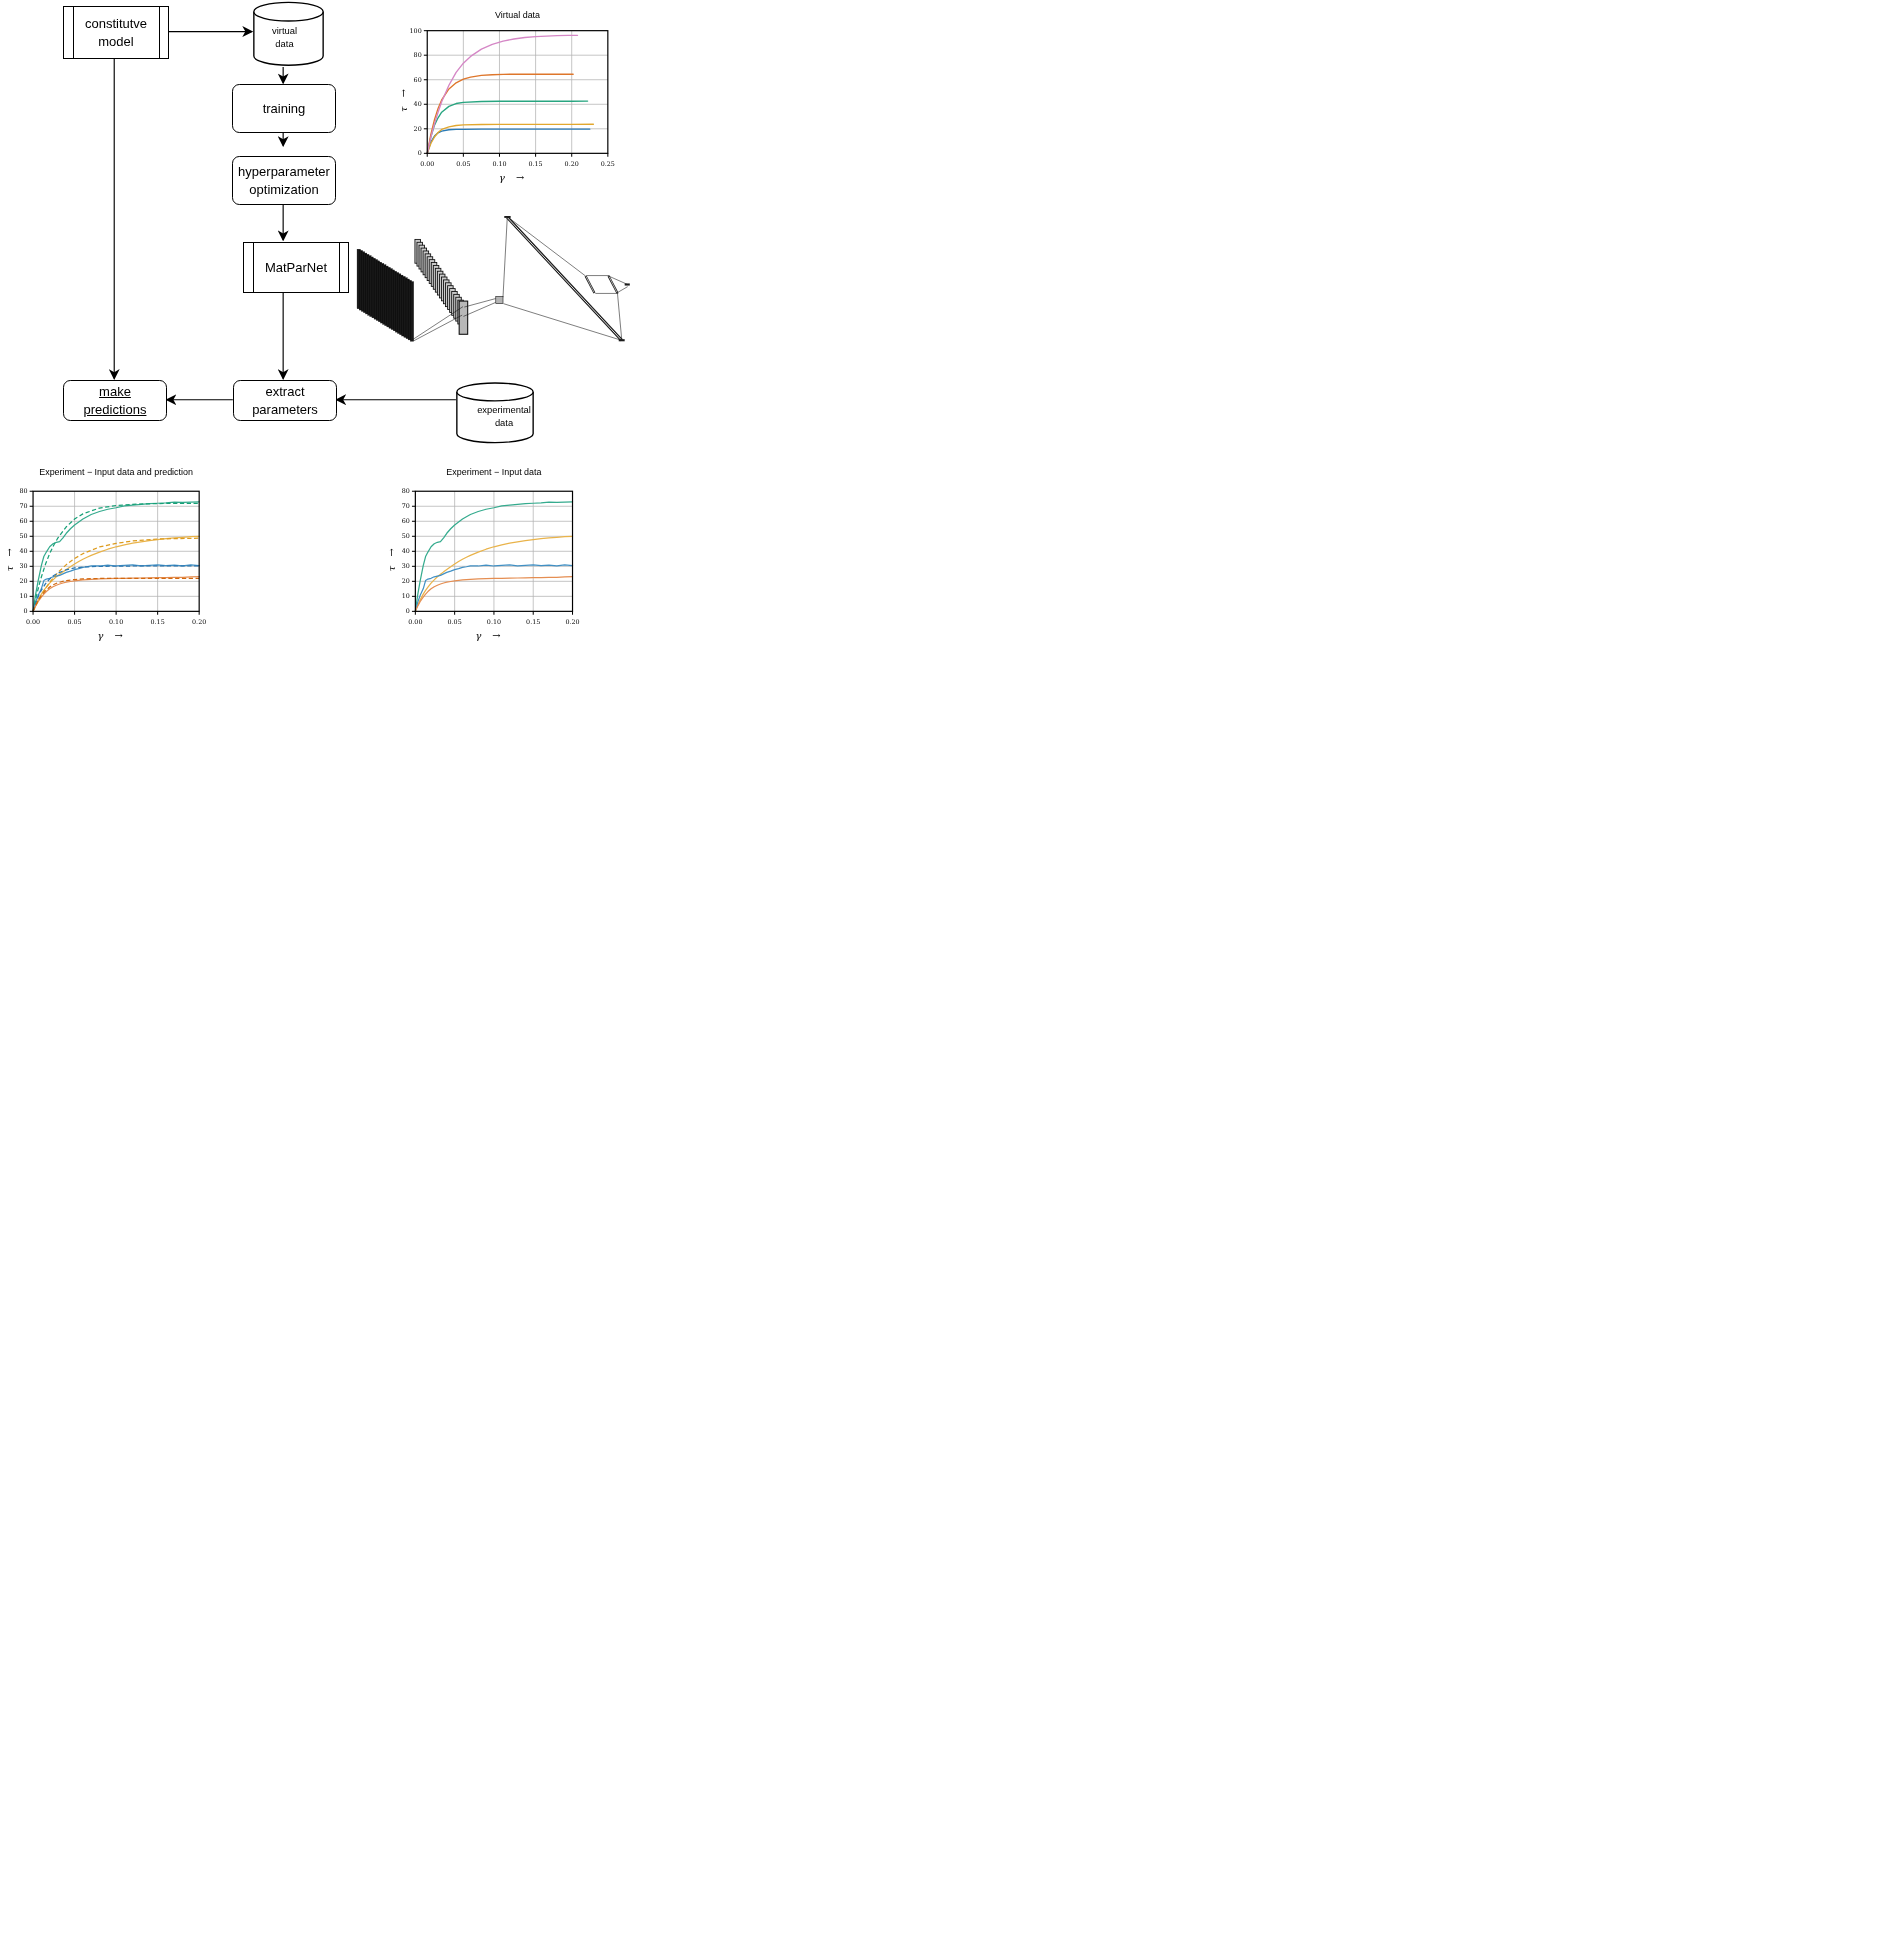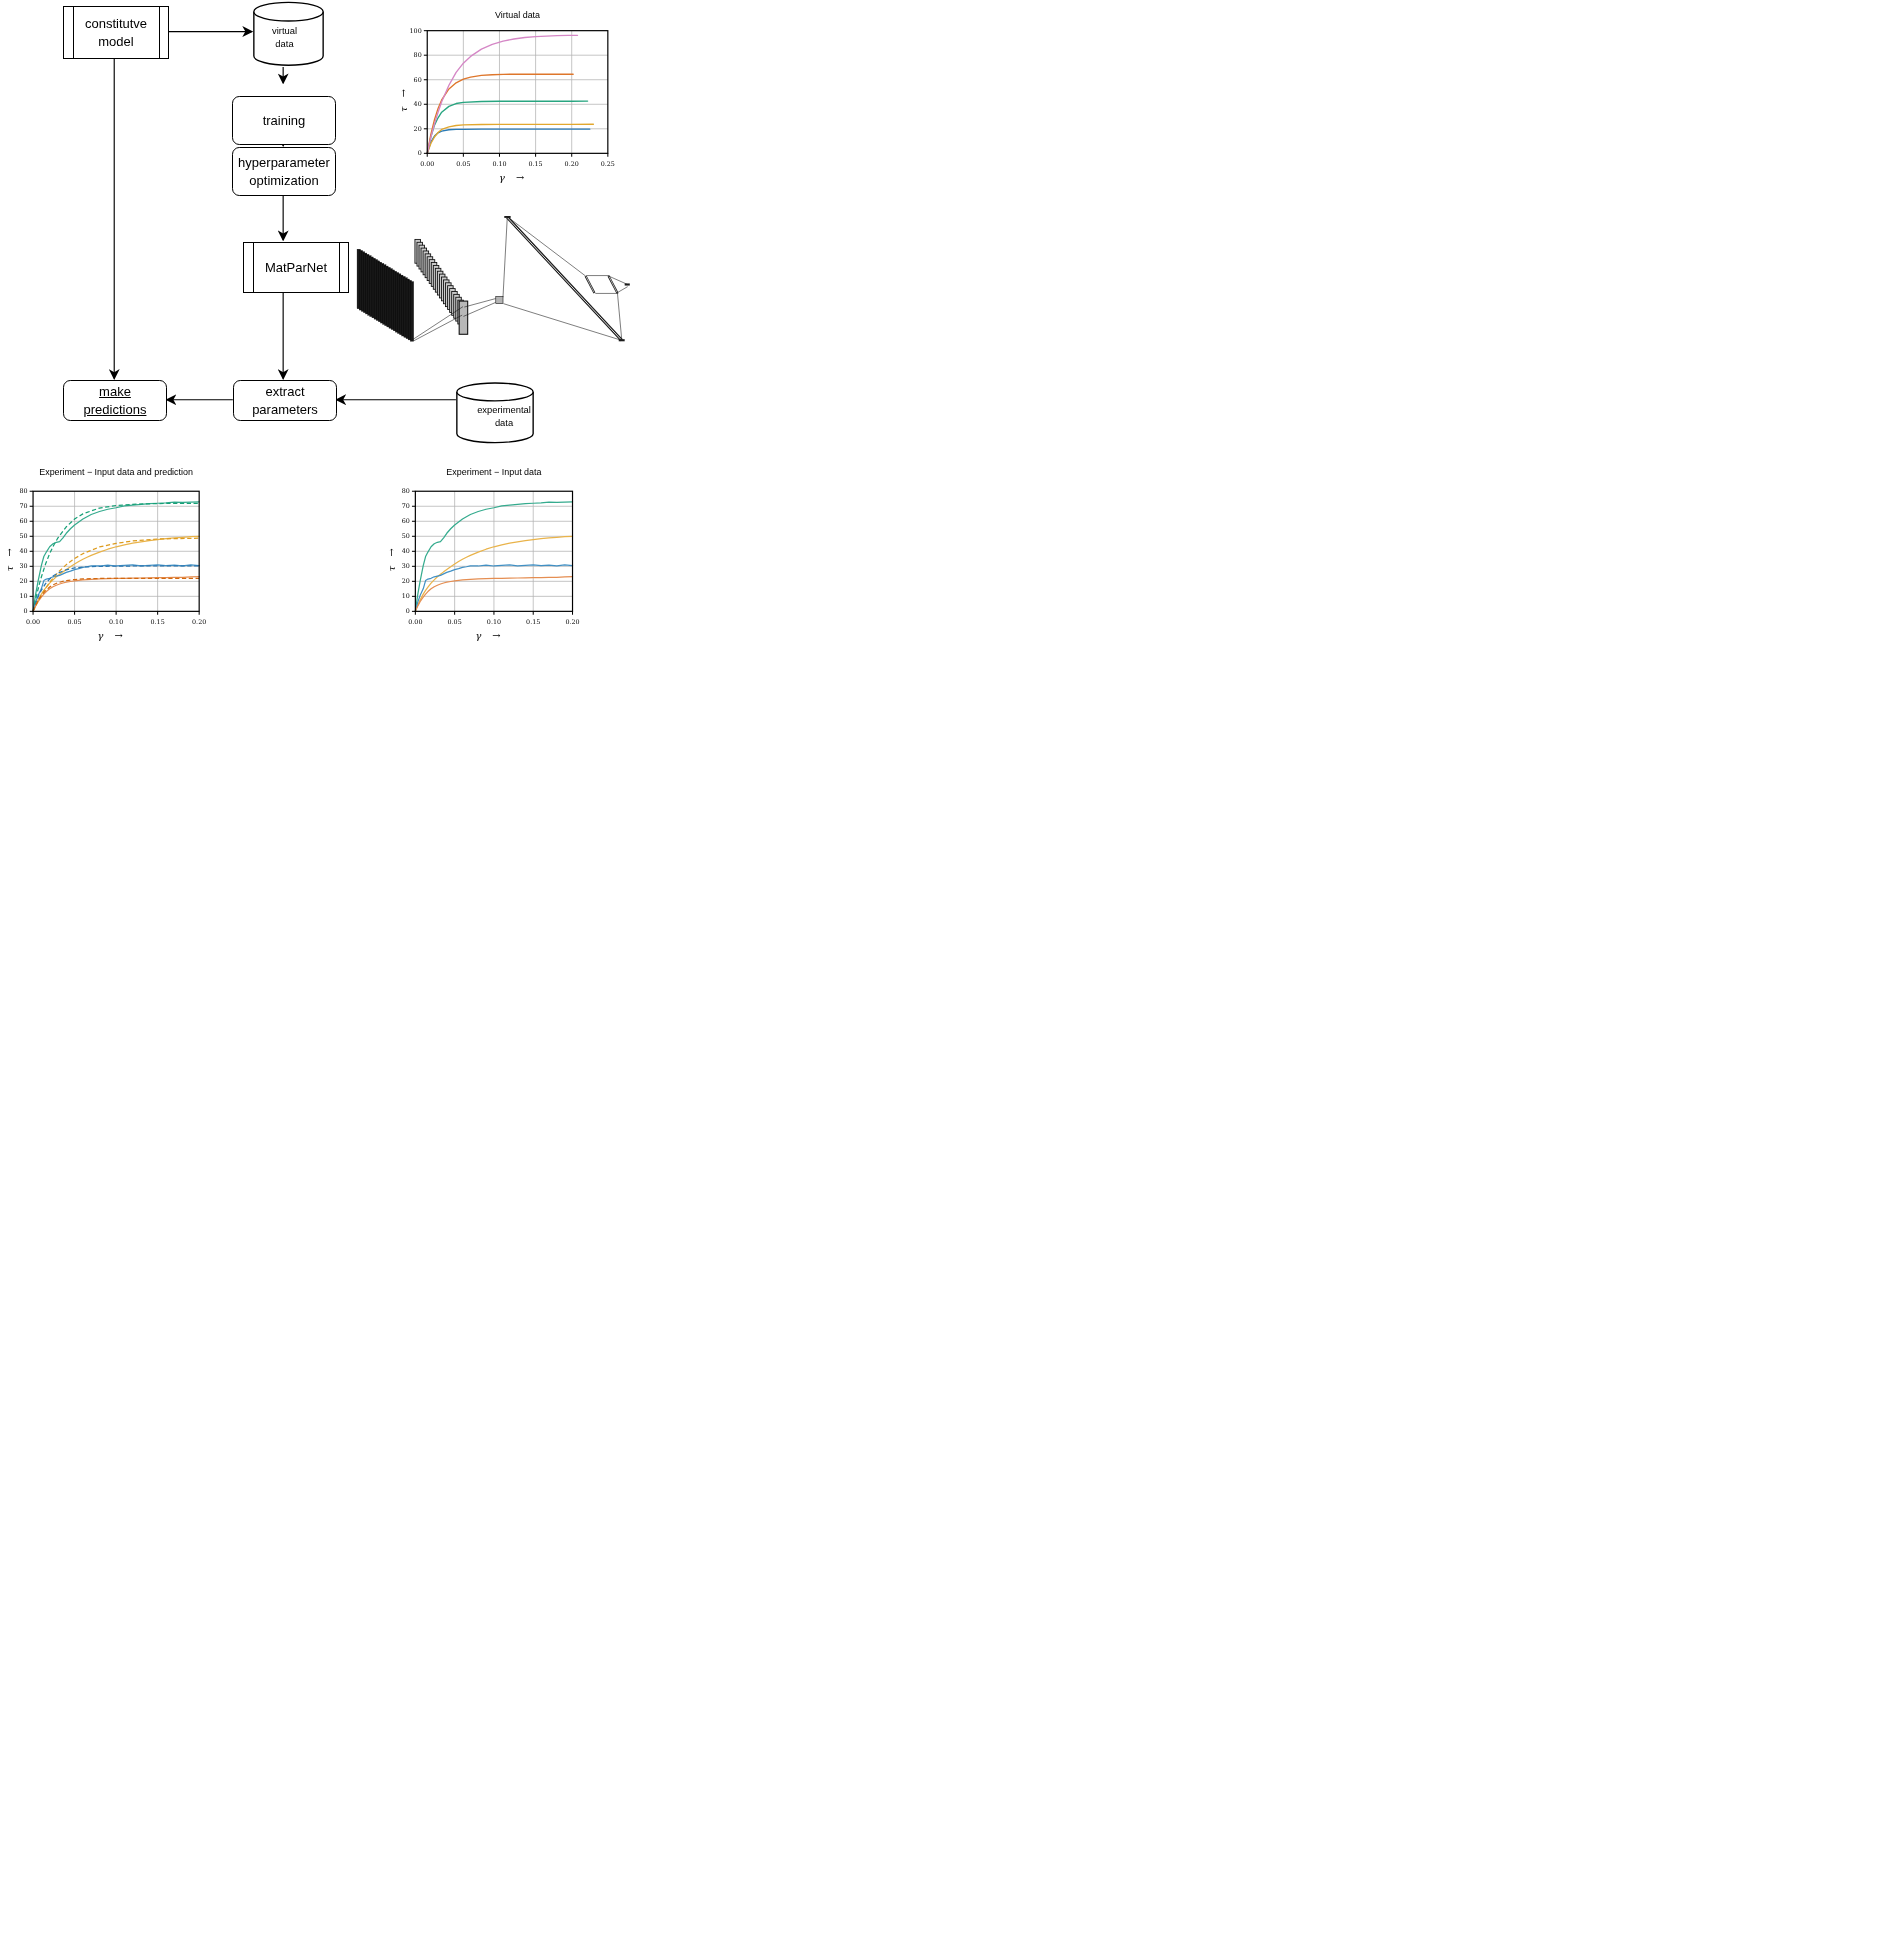--- a/index.html
+++ b/index.html
@@ -55,25 +55,25 @@
 
   <div class="cyl" style="left:253px;top:1.3px;width:63px;height:66px;">
     <svg width="71" height="66" viewBox="0 0 167 155">
       <path d="M2,25 L2,129 A81.5,22 0 0 0 165,129 L165,25" fill="#fff" stroke="#000" stroke-width="3.2"></path>
       <ellipse cx="83.5" cy="25" rx="81.5" ry="22" fill="#fff" stroke="#000" stroke-width="3.2"></ellipse>
     </svg>
     <div class="cyl-label">virtual
 data</div>
   </div>
 
-  <div class="node box-round" style="left:232px;top:96px;width:102px;height:47px;text-align:center;">
+  <div class="node box-round" style="left:232px;top:84px;width:102px;height:47px;text-align:center;">
     <span>training</span>
   </div>
 
-  <div class="node box-round" style="left:232px;top:147px;width:102px;height:47px;">
+  <div class="node box-round" style="left:232px;top:156px;width:102px;height:47px;">
     <span>hyperparameter
 optimization</span>
   </div>
 
   <div class="node box-sub" style="left:243px;top:242px;width:104px;height:49px;">
     <div class="sub-inner"></div>
     <span class="sub-label">MatParNet</span>
   </div>
 
   <div class="node box-round" style="left:63px;top:380px;width:102px;height:39px;text-decoration:underline;">

